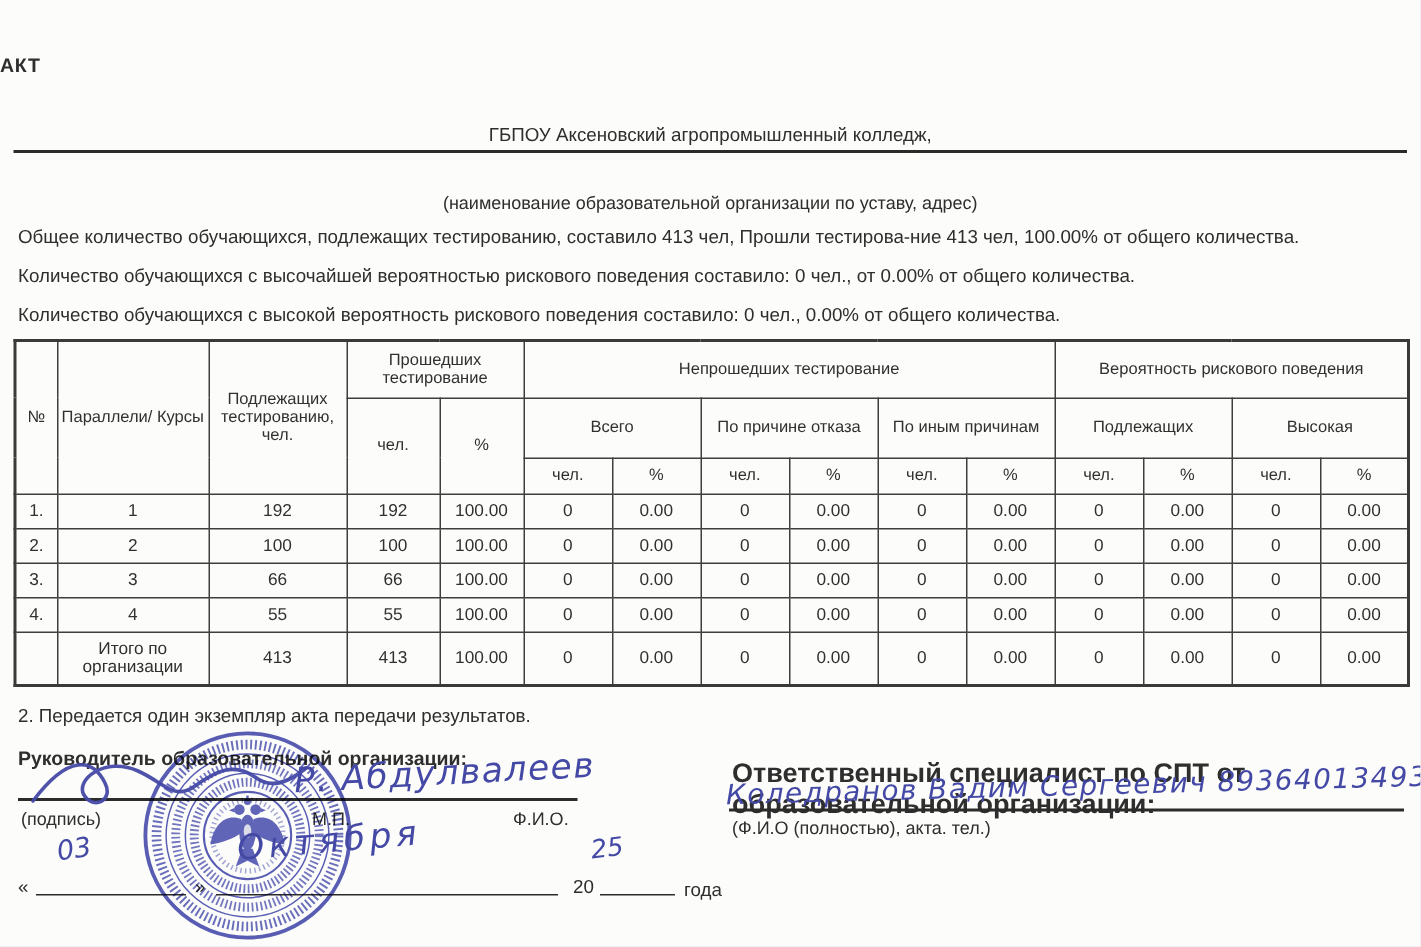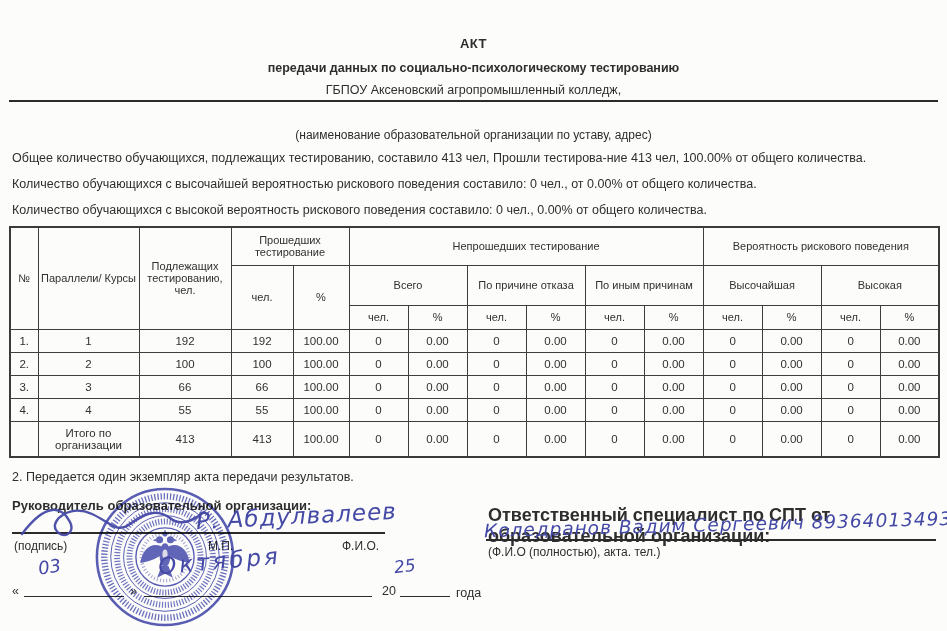--- a/index.html
+++ b/index.html
@@ -7,21 +7,21 @@
   .page {
     position:relative;
     width:947px; height:631px;
     margin:0 auto;
     background:#fcfcfa;
     font-family:"Liberation Sans","DejaVu Sans",sans-serif;
     color:#2e2e2e;
     overflow:hidden;
   }
 
-  .doc-title   { position:absolute; top:36px;  left:0; right:0; font-size:13px; font-weight:bold; text-align:center; letter-spacing:.5px; }
+  .doc-title   { position:absolute; top:36px;  left:0; right:0; font-size:13px; font-weight:bold; letter-spacing:.5px; }
   .doc-subtitle{ position:absolute; top:61px;  left:0; right:0; font-size:12.5px; font-weight:bold; text-align:center; }
   .org-line    { position:absolute; top:83px;  left:9px; right:9px; border-bottom:2px solid #2b2b2b; padding-bottom:3px; font-size:12.5px; text-align:center; }
   .org-caption { position:absolute; top:101px; left:0; right:0; font-size:12px; text-align:center;margin-top:27px; }
 
   .para { position:absolute; left:12px; right:12px; font-size:12.5px; }
   .p1 { top:126px; } .p2 { top:151px; } .p3 { top:177px; } .p4 { top:203px; }
 
   table.data {
     position:absolute; top:226px; left:9px;
     width:929px; border-collapse:collapse; table-layout:fixed;
@@ -88,21 +88,20 @@
     mix-blend-mode:multiply;
     pointer-events:none;
   }
 </style>
 </head>
 <body>
 
 <div class="page">
 
   <div class="doc-title">АКТ</div>
-  <div class="doc-subtitle">передачи данных по социально-психологическому тестированию</div>
   <div class="org-line">ГБПОУ Аксеновский агропромышленный колледж,</div>
   <div class="org-caption">(наименование образовательной организации по уставу, адрес)</div>
 
   <div class="para p2">Общее количество обучающихся, подлежащих тестированию, составило 413 чел, Прошли тестирова-ние 413 чел, 100.00% от общего количества.</div>
   <div class="para p3">Количество обучающихся с высочайшей вероятностью рискового поведения составило: 0 чел., от 0.00% от общего количества.</div>
   <div class="para p4">Количество обучающихся с высокой вероятность рискового поведения составило: 0 чел., 0.00% от общего количества.</div>
 
   <table class="data">
     <colgroup>
       <col style="width:28px">
@@ -129,21 +128,21 @@
         <th colspan="2">Прошедших тестирование</th>
         <th colspan="6">Непрошедших тестирование</th>
         <th colspan="4">Вероятность рискового поведения</th>
       </tr>
       <tr class="h2">
         <th rowspan="2">чел.</th>
         <th rowspan="2">%</th>
         <th colspan="2">Всего</th>
         <th colspan="2">По причине отказа</th>
         <th colspan="2">По иным причинам</th>
-        <th colspan="2">Высочайшая</th>
+        <th colspan="2">Подлежащих</th>
         <th colspan="2">Высокая</th>
       </tr>
       <tr class="h3">
         <th>чел.</th>
         <th>%</th>
         <th>чел.</th>
         <th>%</th>
         <th>чел.</th>
         <th>%</th>
         <th>чел.</th>

